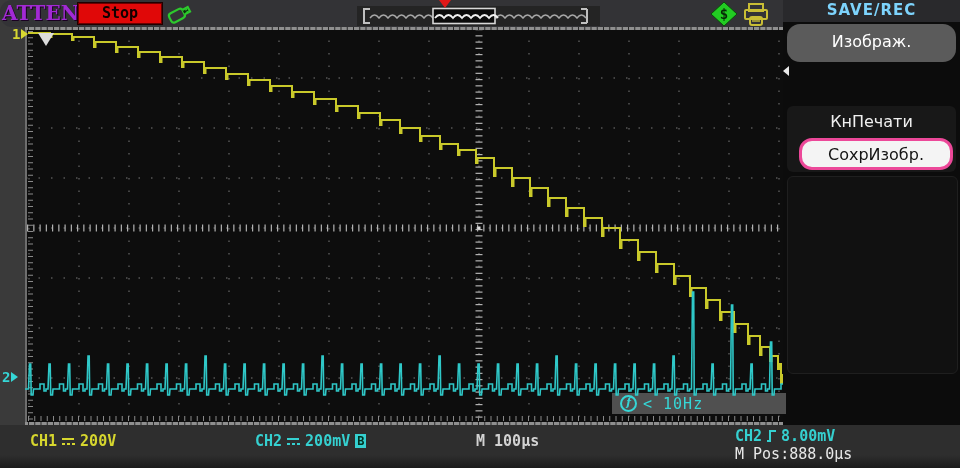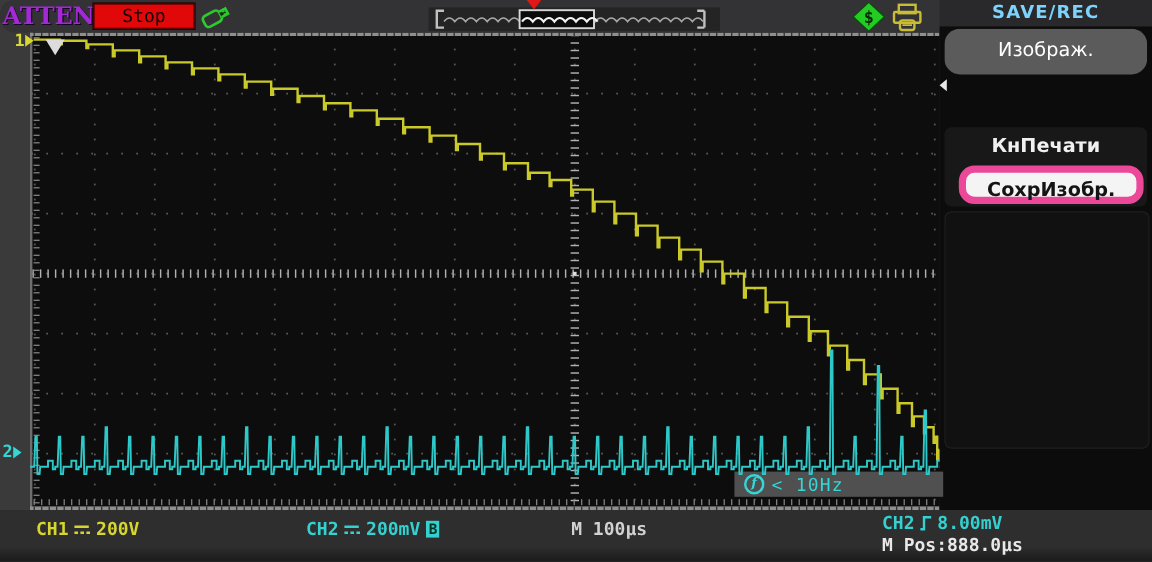--- a/index.html
+++ b/index.html
@@ -5,21 +5,21 @@
   html,body{margin:0;padding:0;background:#222;}
   #screen{position:relative;width:960px;height:468px;background:#3a3a3a;overflow:hidden;
           font-family:"DejaVu Sans",sans-serif;}
   .abs{position:absolute;}
 
   
   .topbar{left:0;top:0;width:960px;height:27px;background:#333336;border-radius:12px;}
   .logo{left:2px;top:1px;font-family:"DejaVu Serif",serif;font-weight:bold;font-size:20px;
         letter-spacing:0px;color:#a22ad4;text-shadow:1px 1px 0 #1a0022;}
   .stop-badge{left:78px;top:3px;width:82px;height:19px;background:#e00808;border:1px solid #6b0000;
-        outline:1px solid #200000;color:#100;font-family:"DejaVu Sans Mono",monospace;font-weight:normal;
+        outline:1px solid #200000;color:#100;font-family:"DejaVu Sans Mono",monospace;font-weight:bold;
         font-size:15px;text-align:center;line-height:18px;}
   .menu-title-bar{left:783px;top:0;width:177px;height:22px;background:#29292c;color:#7dd3fc;
         font-size:15px;font-weight:bold;text-align:center;line-height:21px;letter-spacing:1px;}
 
   
   .graticule{left:25px;top:27px;width:758px;height:398px;background:#0d0d0d;}
   .gridsvg,.wavesvg{position:absolute;left:0;top:0;}
   .wavesvg{z-index:3;pointer-events:none;}
   .freq-badge{z-index:2;left:587px;top:366px;width:174px;height:21px;background:#505050;
         display:flex;align-items:center;gap:6px;padding-left:8px;box-sizing:border-box;}
@@ -34,39 +34,39 @@
         border-left:7px solid currentColor;margin-left:1px;}
 
   
   .menu-panel{left:783px;top:22px;width:177px;height:403px;background:#0c0c0c;}
   .mblock{position:absolute;left:4px;width:169px;border-radius:6px;overflow:hidden;}
   .blockA{top:2px;height:72px;}
   .rowTip{height:34px;background:#2f2f2f;color:#f0f0f0;font-size:16px;text-align:center;line-height:34px;}
   .rowVal{height:38px;background:#5b5b5b;color:#ffffff;font-size:16px;text-align:center;line-height:36px;border-radius:13px;}
   .sel-arrow{position:absolute;left:0;top:44px;width:0;height:0;border-top:5px solid transparent;
         border-bottom:5px solid transparent;border-right:6px solid #e8e8e8;}
-  .blockB{top:84px;height:66px;background:#181818;font-weight:bold;}
+  .blockB{top:84px;height:66px;background:#181818;}
   .mlabel{height:30px;color:#f0f0f0;font-size:16px;text-align:center;line-height:32px;}
   .white-btn{margin:2px 3px 0 12px;height:32px;border-radius:13px;background:#f4f4f4;color:#141414;
-        font-size:16px;text-align:center;line-height:27px;border:6px solid #ec4899;box-sizing:border-box;}
+        font-size:16px;text-align:center;line-height:27px;border:3px solid #ec4899;box-sizing:border-box;}
   .blockEmpty{top:154px;height:196px;background:#111;border:1px solid #1f1f1f;}
   .blockC{top:354px;height:48px;background:#181818;}
   .blockC .white-btn{margin-top:7px;}
 
   
   .statusbar{left:0;top:425px;width:960px;height:43px;
         background:linear-gradient(#2e2e2e 0 70%,#1b1b1b 100%);}
   .sb{position:absolute;font-family:"DejaVu Sans Mono",monospace;font-weight:bold;font-size:15px;
         display:flex;align-items:center;gap:4px;white-space:pre;}
   .ch1-info{left:30px;top:7px;color:#d6d62e;align-items:center;}
   .ch2-info{left:255px;top:7px;color:#35d0d0;}
   .bw-badge{background:#35d0d0;color:#032;font-size:12px;line-height:14px;padding:0 2px;margin-left:1px;}
   .timebase{left:476px;top:7px;color:#d2d2d2;}
   .trig-info{left:735px;top:2px;color:#35d0d0;}
-  .mpos{left:735px;top:20px;color:#e8e8e8;font-weight:bold;}
+  .mpos{left:735px;top:20px;color:#e8e8e8;font-weight:normal;}
   .coup-icon svg,.slope-icon svg{display:block;}
 </style>
 </head>
 <body>
 
 <div id="screen">
 
   <div class="abs topbar">
     <div class="abs logo">ATTEN</div>
     <div class="abs stop-badge">Stop</div>

